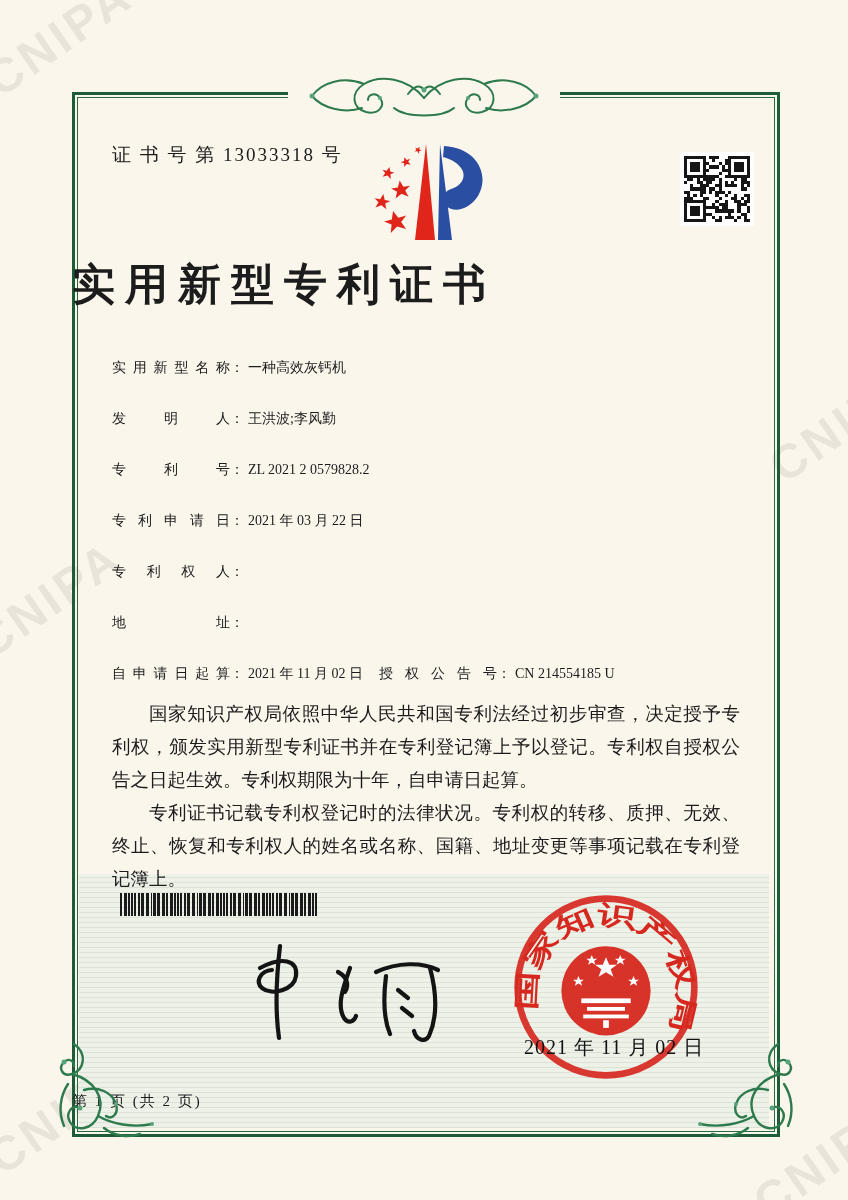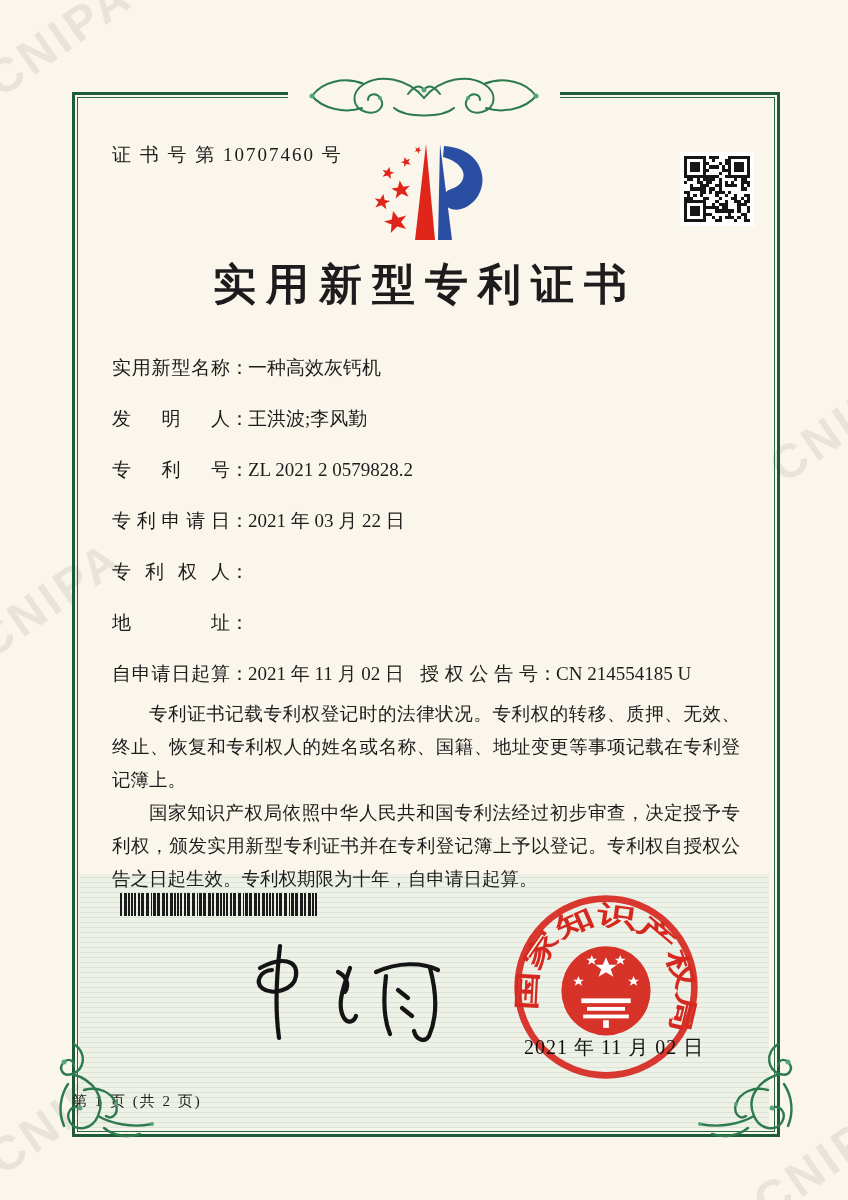--- a/index.html
+++ b/index.html
@@ -32,25 +32,25 @@
   .cert-no{position:absolute; left:112px; top:142px; font-size:19px; letter-spacing:2px; z-index:4;}
   .logo{position:absolute; left:366px; top:140px; width:122px; height:120px; z-index:4;}
   .qr{
     position:absolute; left:680px; top:152px; width:66px; height:66px;
     background:#fff; padding:4px; display:grid;
     grid-template-columns:repeat(21,1fr); grid-template-rows:repeat(21,1fr); z-index:4;
   }
   .qc{background:transparent}
   .qc.on{background:#161616}
   .title{
-    position:absolute; left:72px; top:256px; width:706px; text-align:center;
+    position:absolute; left:72px; top:256px; width:706px; text-align:left;
     font-size:43px; font-weight:bold; letter-spacing:10px; z-index:4;
   }
   
-  .rows{position:absolute; left:112px; top:356px; width:630px; z-index:4; font-size:19px;}
+  .rows{position:absolute; left:112px; top:356px; width:630px; z-index:4; font-size:14px;}
   .row{display:flex; margin-bottom:27px; line-height:24px; white-space:nowrap;}
   .lab{
     display:inline-block; width:118px; text-align:justify; text-align-last:justify;
   }
   .col{display:inline-block; width:18px;}
   .val{display:inline-block;}
   .grant-row{display:flex;}
   .grant-pair{display:flex; white-space:nowrap;}
   .grant-pair + .grant-pair{margin-left:16px;align-items:center;}
   
@@ -145,21 +145,21 @@
       <path d="M50,88 C60,96 74,98 86,94"></path>
     </g>
     <g fill="#57a57b">
       <circle cx="10" cy="22" r="2.5"></circle>
         <circle cx="26" cy="68" r="2.5"></circle>
       <circle cx="62" cy="64" r="2"></circle>
         <circle cx="98" cy="84" r="2"></circle>
     </g>
   </svg>
 
-  <div class="cert-no">证 书 号 第 10707460 号</div>
+  <div class="cert-no">证 书 号 第 13033318 号</div>
 
   <svg class="logo" viewBox="0 0 122 120">
     <defs>
       <polygon id="lstar" points="0,-10 2.9,-3.1 10,-3.1 4.3,1.2 6.9,8.1 0,4 -6.9,8.1 -4.3,1.2 -10,-3.1 -2.9,-3.1"></polygon>
     </defs>
     <path d="M78,6 C112,8 124,36 112,56 C103,70 88,73 80,66 C75,60 78,51 85,49 C96,46 101,36 95,28 C91,22 84,19 77,17 Z" fill="#2a4fa2"></path>
     <polygon points="60,4 69,100 49,100" fill="#e0261a"></polygon>
     <polygon points="74,4 86,100 72,100" fill="#2a4fa2"></polygon>
     <g fill="#e0261a">
       <use href="#lstar" transform="translate(30,82) scale(1.15) rotate(-15)"></use>
@@ -654,22 +654,22 @@
       </span>
       <span class="grant-pair">
         <span class="lab">授权公告号</span>
           <span class="col">：</span>
           <span class="val">CN 214554185 U</span>
       </span>
     </div>
   </div>
 
   <div class="body-text">
+    <p>国家知识产权局依照中华人民共和国专利法经过初步审查，决定授予专利权，颁发实用新型专利证书并在专利登记簿上予以登记。专利权自授权公告之日起生效。专利权期限为十年，自申请日起算。</p>
     <p>专利证书记载专利权登记时的法律状况。专利权的转移、质押、无效、终止、恢复和专利权人的姓名或名称、国籍、地址变更等事项记载在专利登记簿上。</p>
-    <p>国家知识产权局依照中华人民共和国专利法经过初步审查，决定授予专利权，颁发实用新型专利证书并在专利登记簿上予以登记。专利权自授权公告之日起生效。专利权期限为十年，自申请日起算。</p>
   </div>
 
   <div class="barcode">
       <div style="width: 2px; margin-right: 2px;"></div>
       <div style="width: 3px; margin-right: 1px;"></div>
       <div style="width: 2px; margin-right: 1px;"></div>
       <div style="width: 2px; margin-right: 1px;"></div>
       <div style="width: 2px; margin-right: 2px;"></div>
       <div style="width: 2px; margin-right: 1px;"></div>
       <div style="width: 3px; margin-right: 2px;"></div>

